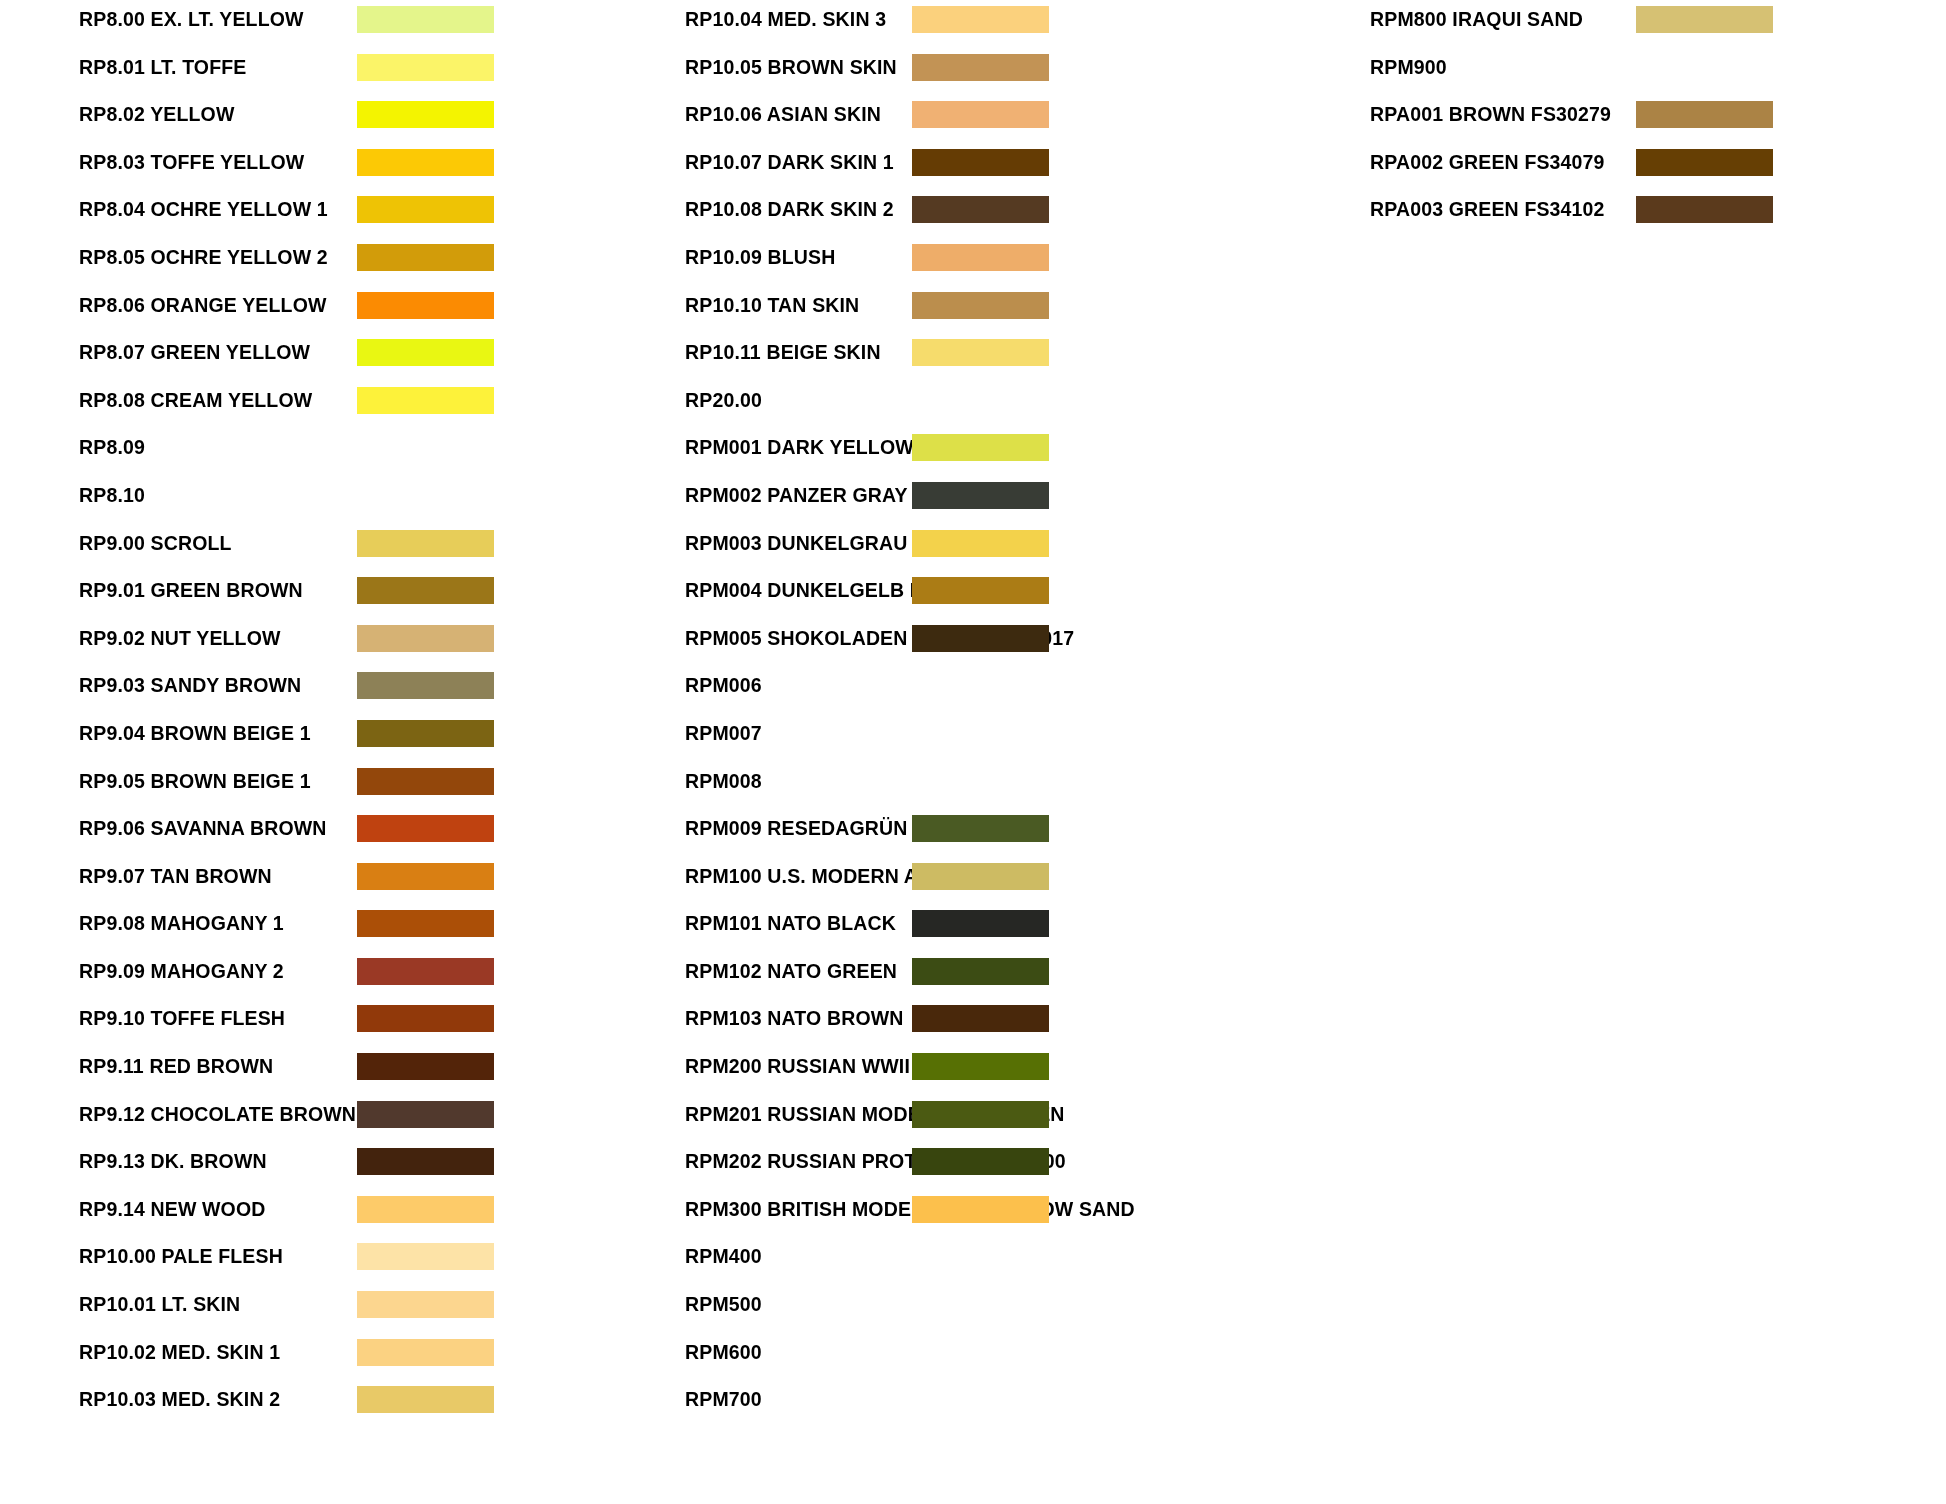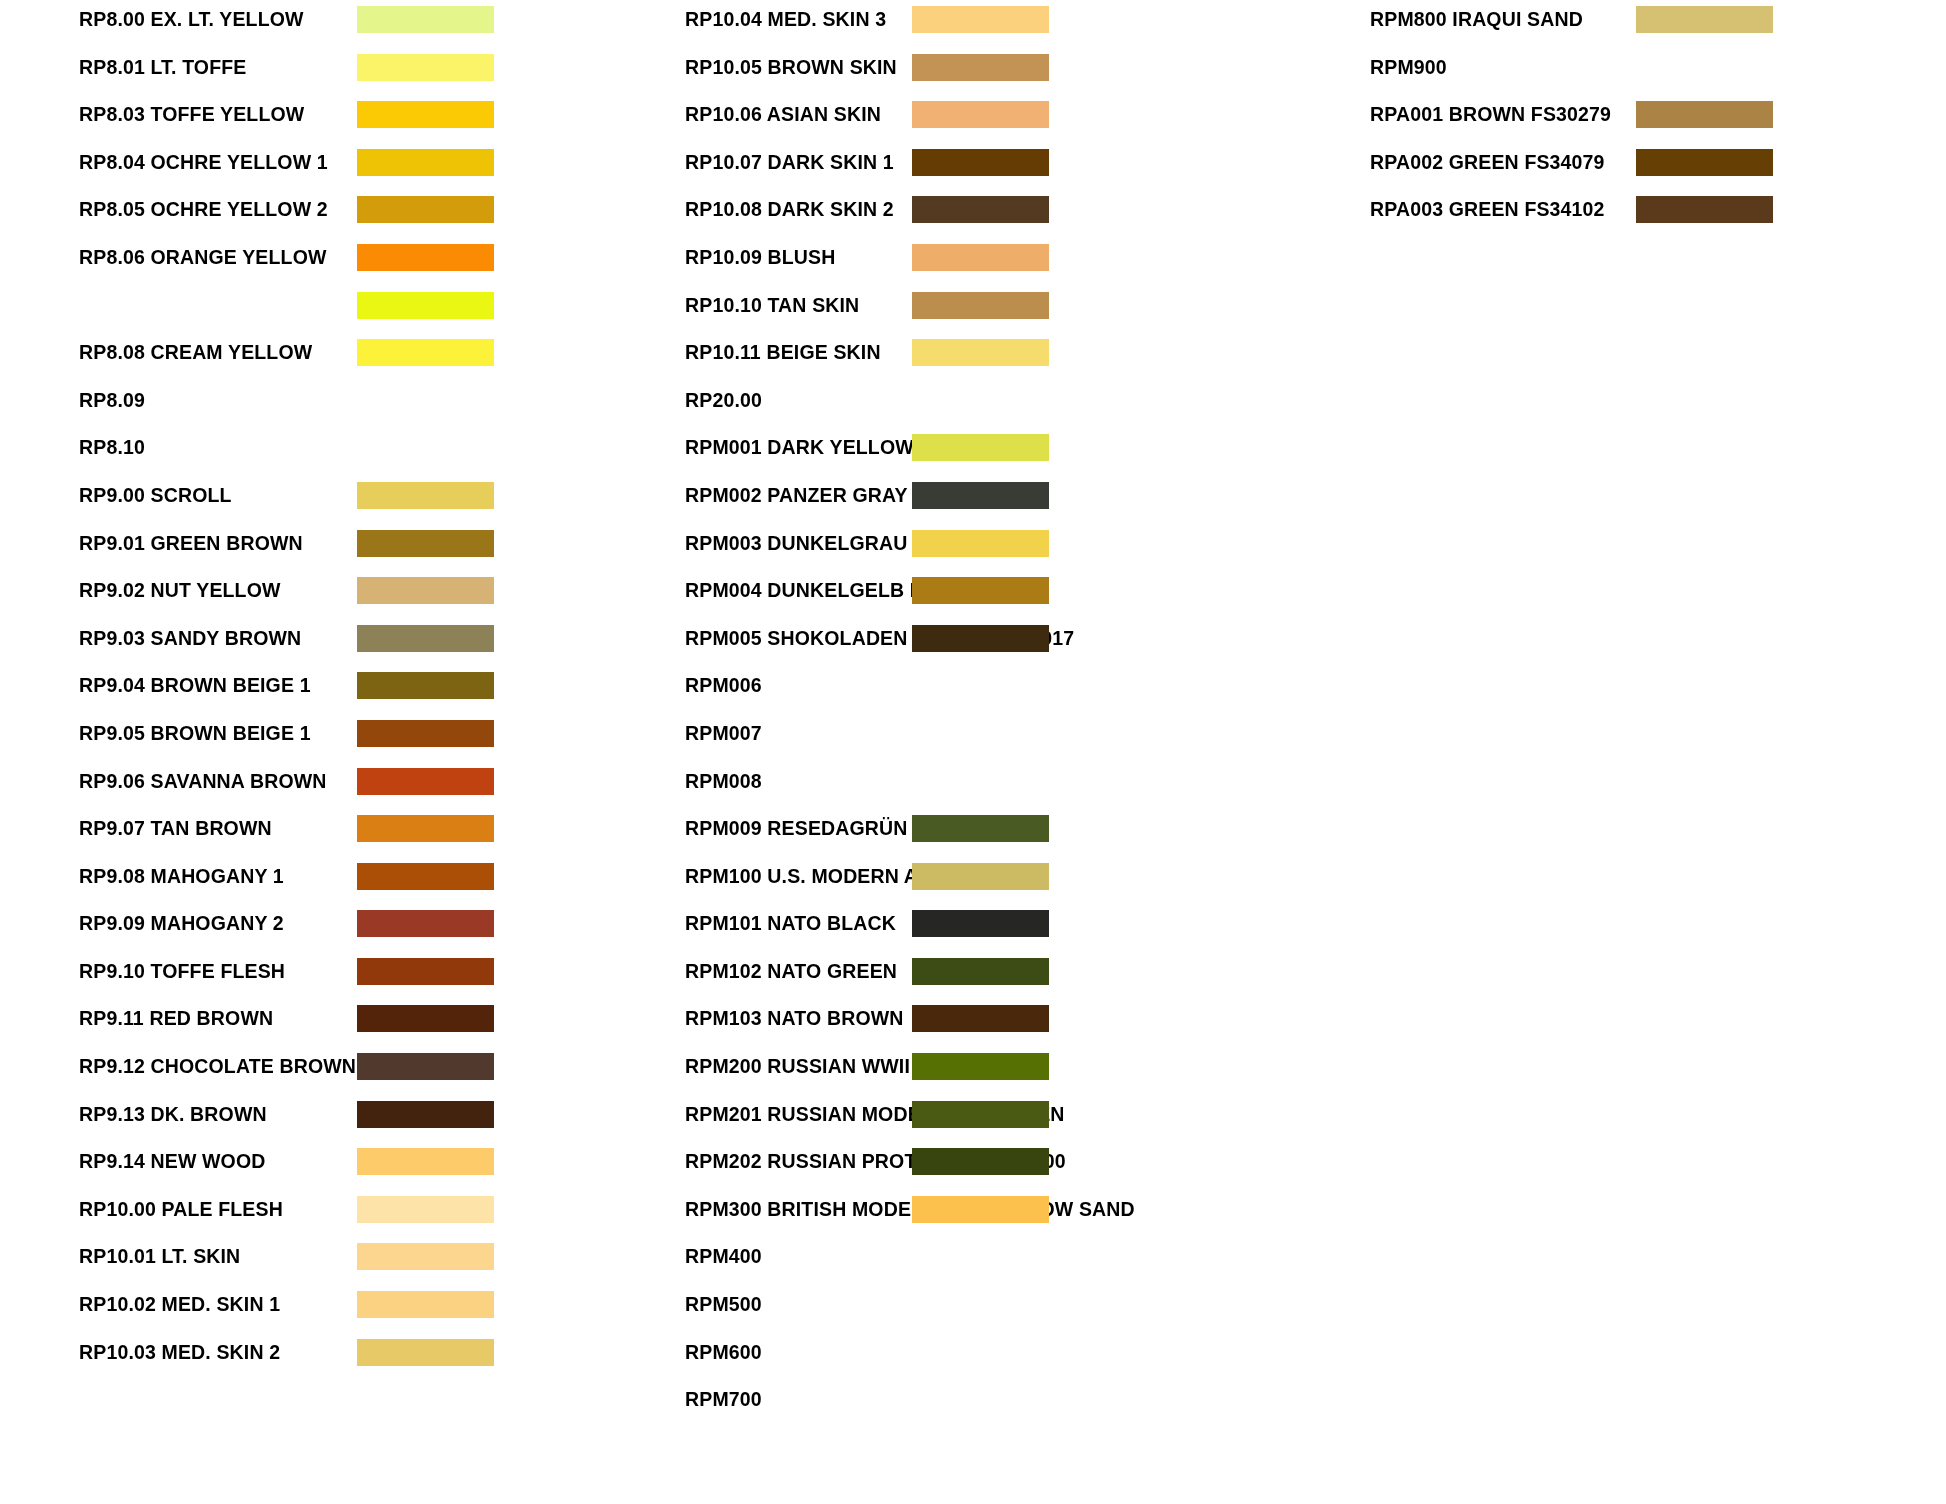--- a/index.html
+++ b/index.html
@@ -66,36 +66,41 @@
   <div class="column" id="col-1">
       <div class="swatch-row">
         <div class="swatch-label">RP8.00 EX. LT. YELLOW</div>
         <div class="swatch-chip" style="background-color: rgb(228, 245, 139);"></div>
       </div>
       <div class="swatch-row">
         <div class="swatch-label">RP8.01 LT. TOFFE</div>
         <div class="swatch-chip" style="background-color: rgb(251, 244, 104);"></div>
       </div>
       <div class="swatch-row">
+        <div class="swatch-label">RP8.02 YELLOW</div>
+        <div class="swatch-chip" style="background-color: rgb(244, 244, 0);"></div>
+      </div>
+      <div class="swatch-row">
         <div class="swatch-label">RP8.03 TOFFE YELLOW</div>
         <div class="swatch-chip" style="background-color: rgb(252, 201, 5);"></div>
       </div>
       <div class="swatch-row">
         <div class="swatch-label">RP8.04 OCHRE YELLOW 1</div>
         <div class="swatch-chip" style="background-color: rgb(238, 195, 5);"></div>
       </div>
       <div class="swatch-row">
         <div class="swatch-label">RP8.05 OCHRE YELLOW 2</div>
         <div class="swatch-chip" style="background-color: rgb(210, 156, 10);"></div>
       </div>
       <div class="swatch-row">
         <div class="swatch-label">RP8.06 ORANGE YELLOW</div>
         <div class="swatch-chip" style="background-color: rgb(251, 139, 2);"></div>
       </div>
       <div class="swatch-row">
+        <div class="swatch-label">RP8.07 GREEN YELLOW</div>
         <div class="swatch-chip" style="background-color: rgb(233, 247, 18);"></div>
       </div>
       <div class="swatch-row">
         <div class="swatch-label">RP8.08 CREAM YELLOW</div>
         <div class="swatch-chip" style="background-color: rgb(253, 242, 58);"></div>
       </div>
       <div class="swatch-row">
         <div class="swatch-label">RP8.09</div>
       </div>
       <div class="swatch-row">

